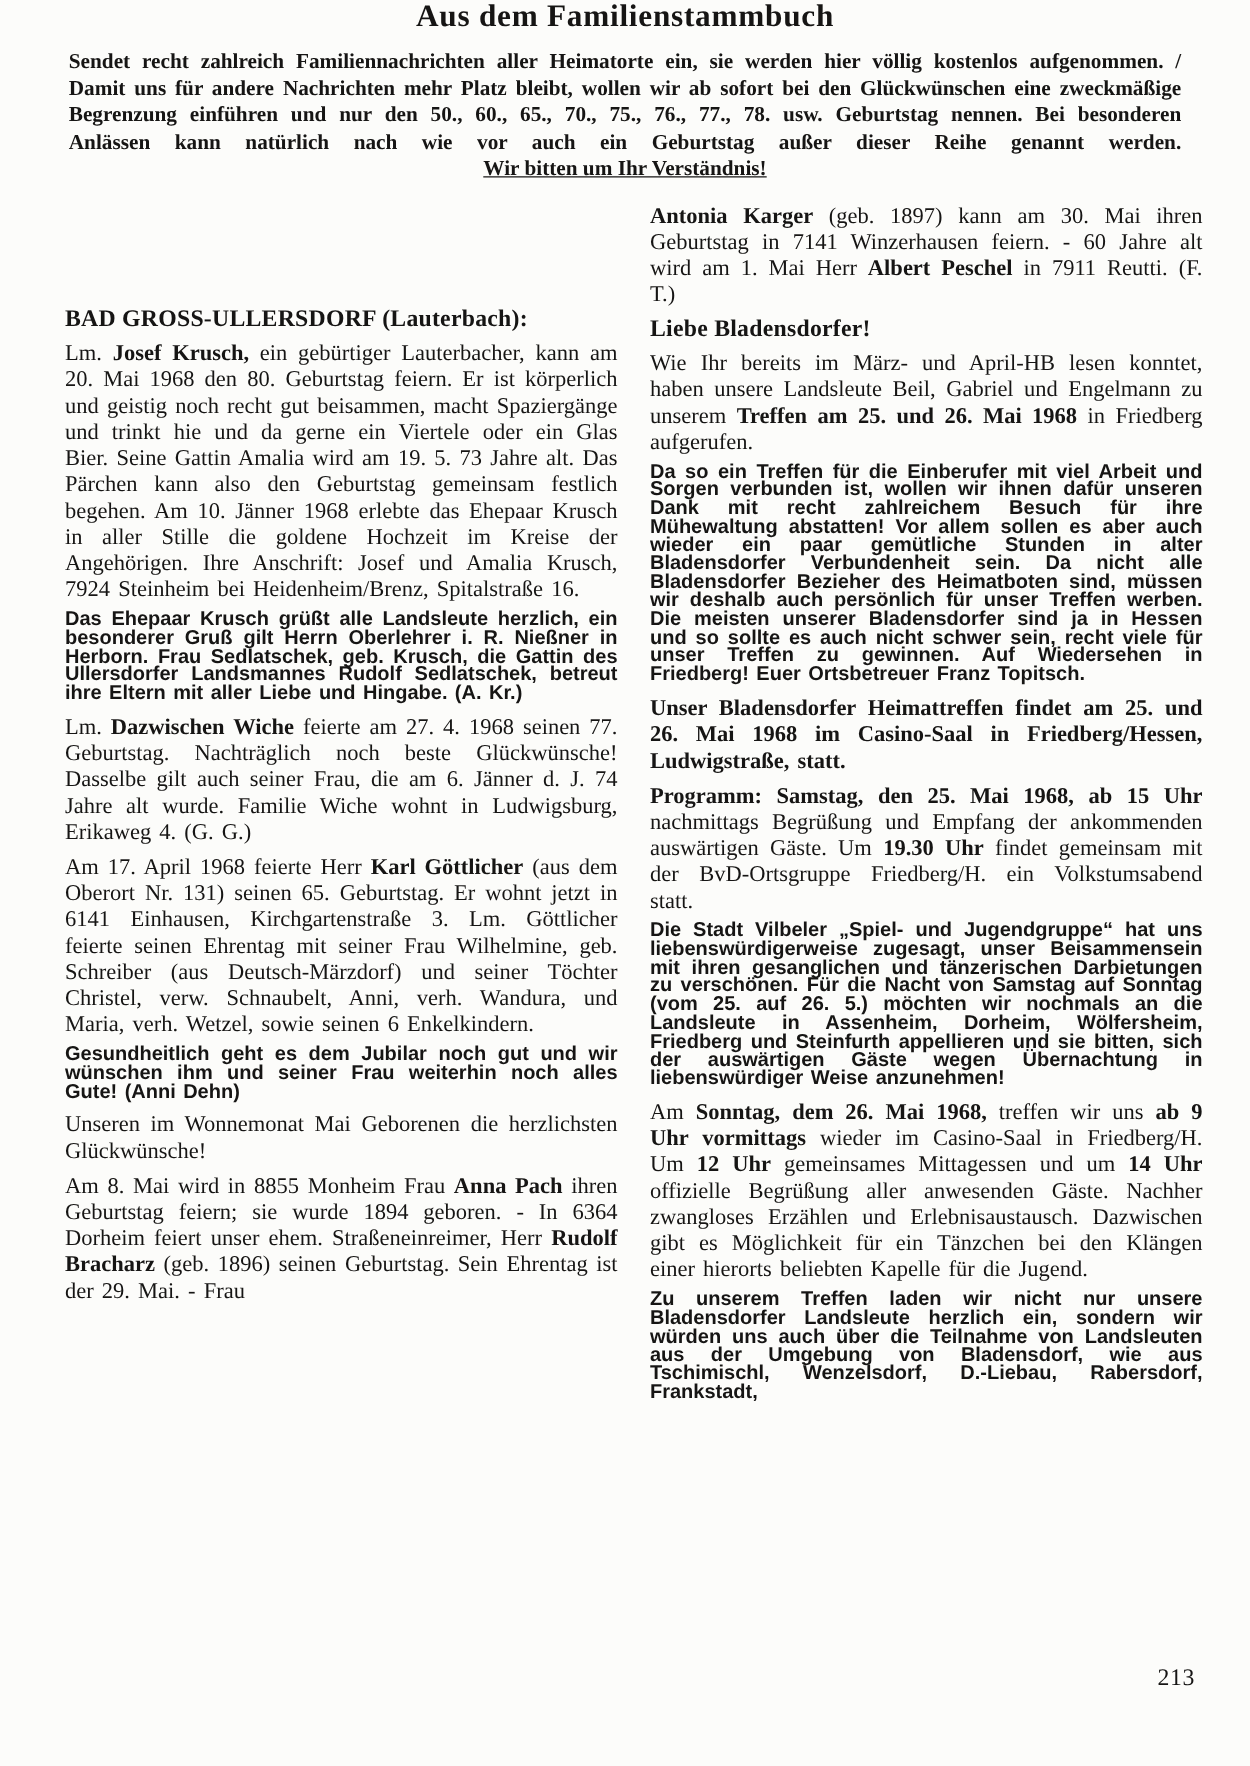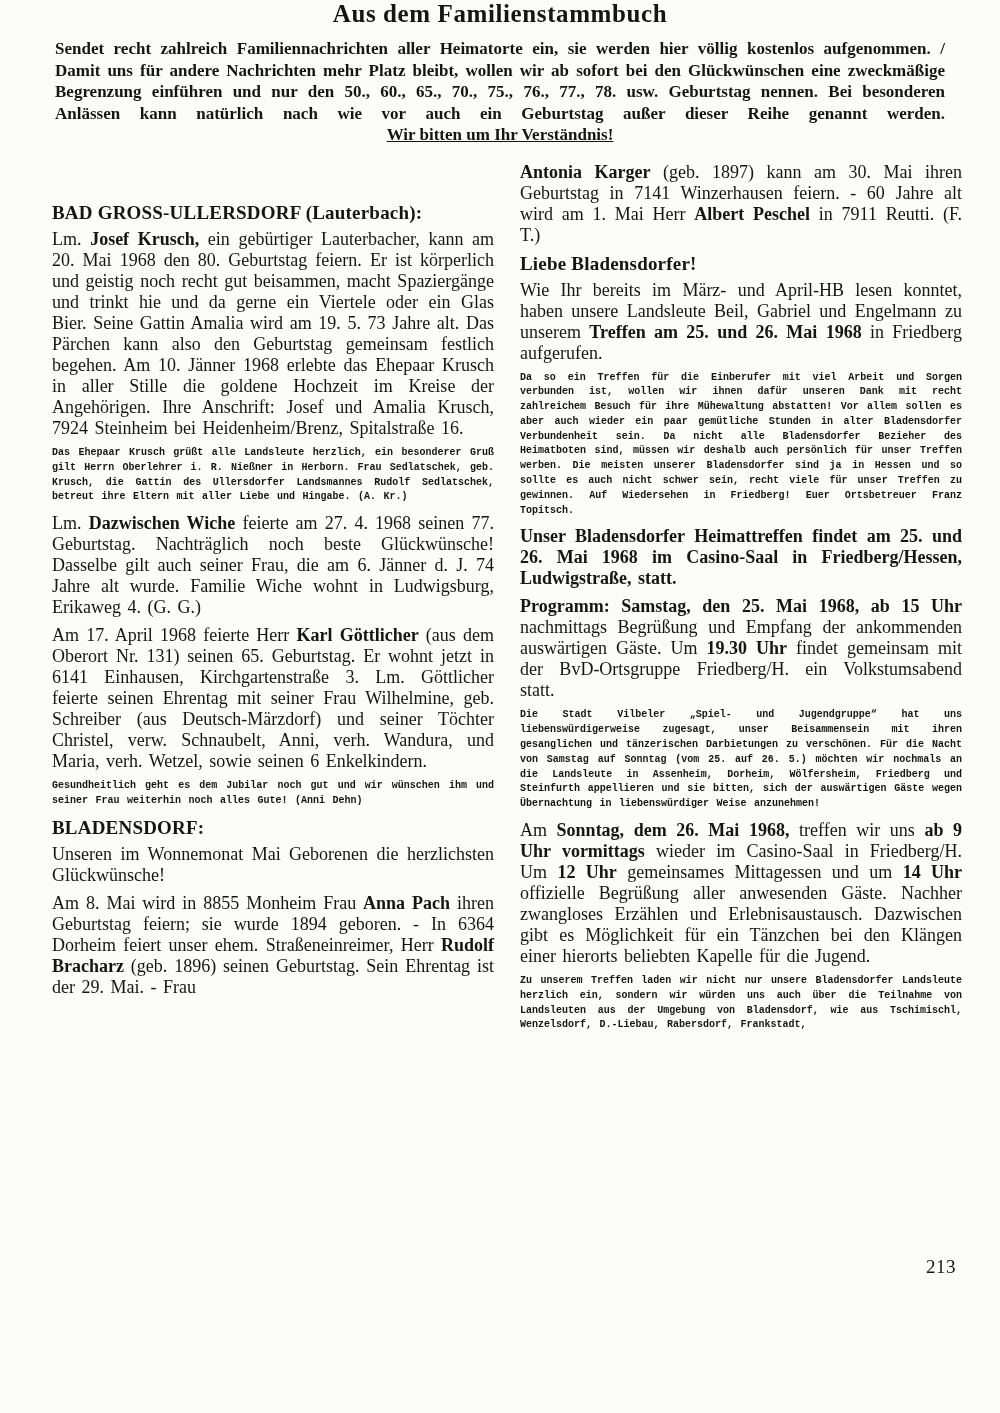--- a/index.html
+++ b/index.html
@@ -58,33 +58,33 @@
     letter-spacing: 0.2px;
     margin: 4px 0 5px 0;
   }
   .block.body {
     font-size: 18px;
     line-height: 21px;
     text-align: justify;
     word-spacing: 2px;
   }
   .block.small {
-    font-family: Liberation Mono, monospace;
+    font-family: Liberation Sans, sans-serif;
     font-weight: 700;
-    font-size: 10px;
+    font-size: 16px;
     line-height: 14.8px;
     text-align: justify;
     word-spacing: 1.5px;
     margin-bottom: 8px;
   }
   .b { font-weight: 700; }
 
   .page-number {
     position: absolute;
-    top: 1256px;
+    top: 1332px;
     right: 44px;
     font-size: 19px;
     letter-spacing: 0.5px;
   }
 </style>
 </head>
 <body>
 
 <div class="page">
 
@@ -97,21 +97,20 @@
   </div>
 
   <div class="columns">
     <div class="col">
         <p class="block heading"><span class="b">BAD GROSS-ULLERSDORF (Lauterbach):</span></p>
         <p class="block body"><span>Lm. </span><span class="b">Josef Krusch,</span><span> ein gebürtiger Lauterbacher, kann am 20. Mai 1968 den 80. Geburtstag feiern. Er ist körperlich und geistig noch recht gut beisammen, macht Spaziergänge und trinkt hie und da gerne ein Viertele oder ein Glas Bier. Seine Gattin Amalia wird am 19. 5. 73 Jahre alt. Das Pärchen kann also den Geburtstag gemeinsam festlich begehen. Am 10. Jänner 1968 erlebte das Ehepaar Krusch in aller Stille die goldene Hochzeit im Kreise der Angehörigen. Ihre Anschrift: Josef und Amalia Krusch, 7924 Steinheim bei Heidenheim/Brenz, Spitalstraße 16.</span></p>
         <p class="block small"><span>Das Ehepaar Krusch grüßt alle Landsleute herzlich, ein besonderer Gruß gilt Herrn Oberlehrer i. R. Nießner in Herborn. Frau Sedlatschek, geb. Krusch, die Gattin des Ullersdorfer Landsmannes Rudolf Sedlatschek, betreut ihre Eltern mit aller Liebe und Hingabe. (A. Kr.)</span></p>
         <p class="block body"><span>Lm. </span><span class="b">Dazwischen Wiche</span><span> feierte am 27. 4. 1968 seinen 77. Geburtstag.  Nachträglich noch beste Glückwünsche!  Dasselbe gilt auch seiner Frau, die am 6. Jänner d. J. 74 Jahre alt wurde. Familie Wiche wohnt in Ludwigsburg, Erikaweg 4. (G. G.)</span></p>
         <p class="block body"><span>Am 17. April 1968 feierte Herr </span><span class="b">Karl Göttlicher</span><span> (aus dem Oberort Nr. 131) seinen 65. Geburtstag. Er wohnt jetzt in 6141 Einhausen, Kirchgartenstraße 3.  Lm. Göttlicher feierte seinen Ehrentag mit seiner Frau Wilhelmine, geb. Schreiber (aus Deutsch-Märzdorf) und seiner Töchter Christel, verw. Schnaubelt, Anni, verh. Wandura, und Maria, verh. Wetzel, sowie seinen 6 Enkelkindern.</span></p>
         <p class="block small"><span>Gesundheitlich geht es dem Jubilar noch gut und wir wünschen ihm und seiner Frau weiterhin noch alles Gute! (Anni Dehn)</span></p>
-        <p class="block heading"><span class="b">BLADENSDORF:</span></p>
         <p class="block body"><span>Unseren im Wonnemonat Mai Geborenen die herzlichsten Glückwünsche!</span></p>
         <p class="block body"><span>Am 8. Mai wird in 8855 Monheim Frau </span><span class="b">Anna Pach</span><span> ihren Geburtstag feiern; sie wurde 1894 geboren.  -  In 6364 Dorheim feiert unser ehem. Straßeneinreimer, Herr </span><span class="b">Rudolf Bracharz</span><span> (geb. 1896) seinen Geburtstag. Sein Ehrentag ist der 29. Mai. - Frau</span></p>
       </div>
     <div class="col">
         <p class="block body"><span class="b">Antonia Karger</span><span> (geb. 1897) kann am 30. Mai ihren Geburtstag in 7141 Winzerhausen feiern. - 60 Jahre alt wird am 1. Mai Herr </span><span class="b">Albert Peschel</span><span> in 7911 Reutti. (F. T.)</span></p>
         <p class="block heading"><span class="b">Liebe Bladensdorfer!</span></p>
         <p class="block body"><span>Wie Ihr bereits im März- und April-HB lesen konntet, haben unsere Landsleute Beil, Gabriel und Engelmann zu unserem </span><span class="b">Treffen am 25. und 26. Mai 1968</span><span> in Friedberg aufgerufen.</span></p>
         <p class="block small"><span>Da so ein Treffen für die Einberufer mit viel Arbeit und Sorgen verbunden ist, wollen wir ihnen dafür unseren Dank mit recht zahlreichem Besuch für ihre Mühewaltung abstatten! Vor allem sollen es aber auch wieder ein paar gemütliche Stunden in alter Bladensdorfer Verbundenheit sein. Da nicht alle Bladensdorfer Bezieher des Heimatboten sind, müssen wir deshalb auch persönlich für unser Treffen werben. Die meisten unserer Bladensdorfer sind ja in Hessen und so sollte es auch nicht schwer sein, recht viele für unser Treffen zu gewinnen. Auf Wiedersehen in Friedberg! Euer Ortsbetreuer Franz Topitsch.</span></p>
         <p class="block body"><span class="b">Unser Bladensdorfer Heimattreffen findet am 25. und 26. Mai 1968 im Casino-Saal in Friedberg/Hessen, Ludwigstraße, statt.</span></p>
         <p class="block body"><span class="b">Programm: Samstag, den 25. Mai 1968, ab 15 Uhr</span><span> nachmittags Begrüßung und Empfang der ankommenden auswärtigen Gäste. Um </span><span class="b">19.30 Uhr</span><span> findet gemeinsam mit der BvD-Ortsgruppe Friedberg/H. ein Volkstumsabend statt.</span></p>

